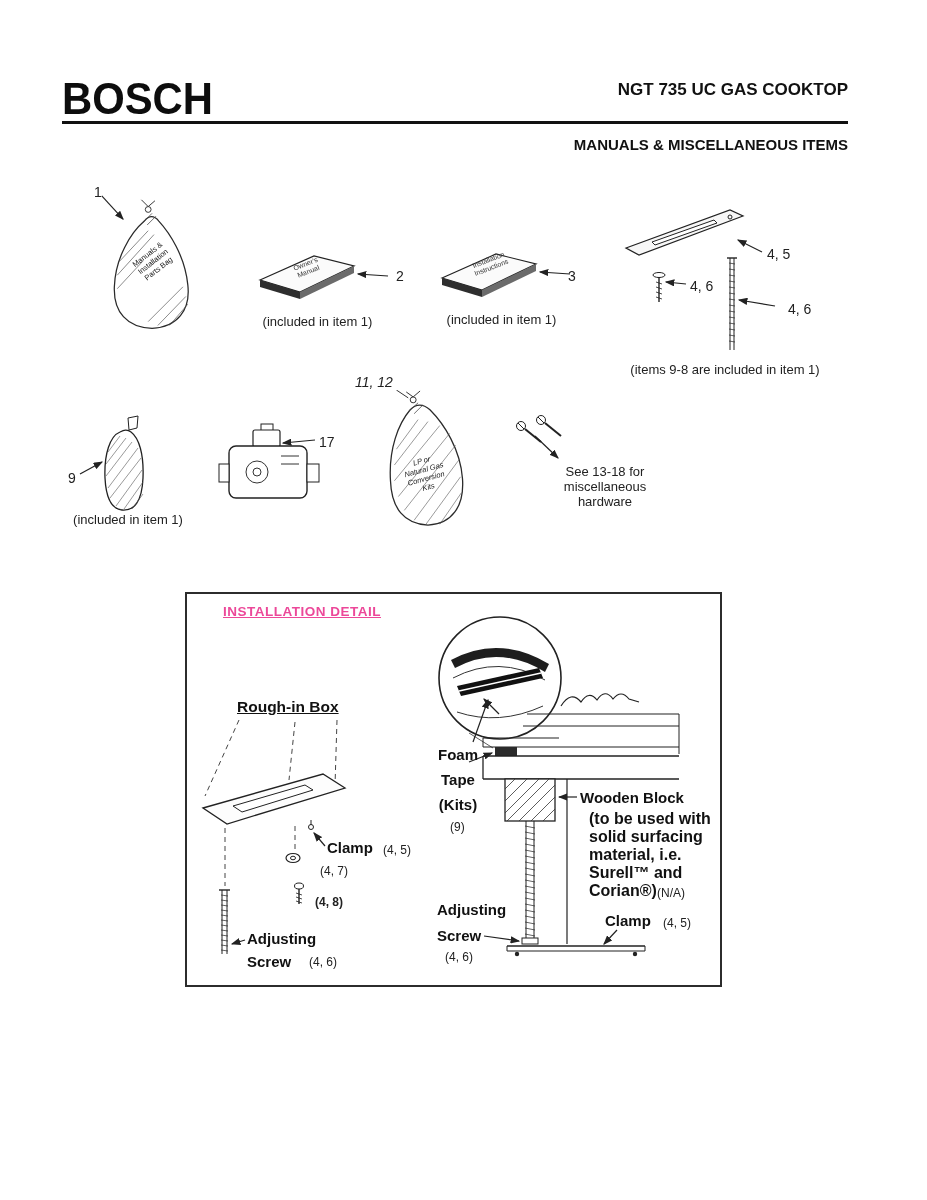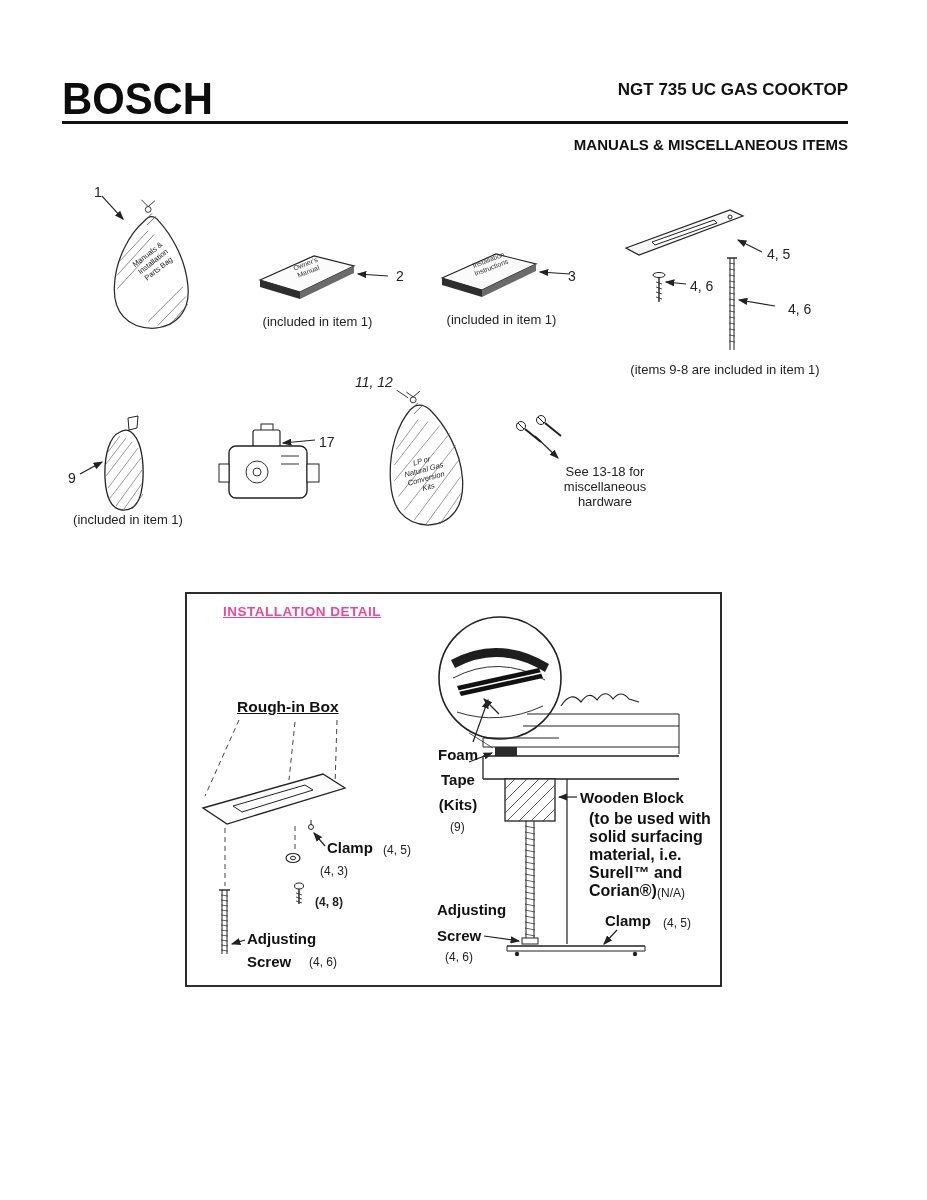--- a/index.html
+++ b/index.html
@@ -365,21 +365,21 @@
       <line x1="390" y1="203" x2="372" y2="203" stroke="#222" stroke-width="1.2" marker-end="url(#ah-h)"></line>
       <line x1="297" y1="342" x2="332" y2="347" stroke="#222" stroke-width="1.2" marker-end="url(#ah-h)"></line>
       <line x1="430" y1="336" x2="417" y2="350" stroke="#222" stroke-width="1.2" marker-end="url(#ah-h)"></line>
     </svg>
 
     <span class="abs dtitle" style="left:36px;top:10px;">INSTALLATION DETAIL</span>
     <span class="abs lbl" style="left:50px;top:104px;font-size:15.5px;text-decoration:underline;">Rough-in Box</span>
 
     <span class="abs lbl" style="left:140px;top:245px;">Clamp</span>
     <span class="abs ref" style="left:196px;top:249px;">(4, 5)</span>
-    <span class="abs ref" style="left:133px;top:270px;">(4, 3)</span>
+    <span class="abs ref" style="left:133px;top:270px;">(4, 7)</span>
     <span class="abs ref" style="left:128px;top:301px;font-weight:bold;">(4, 8)</span>
     <span class="abs lbl preline" style="left:60px;top:333px;line-height:23px;">Adjusting
 Screw</span>
     <span class="abs ref" style="left:122px;top:361px;">(4, 6)</span>
 
     <span class="abs lbl preline" style="left:240px;top:148px;width:62px;text-align:center;line-height:25px;">Foam
 Tape
 (Kits)</span>
     <span class="abs ref" style="left:263px;top:226px;">(9)</span>
 

